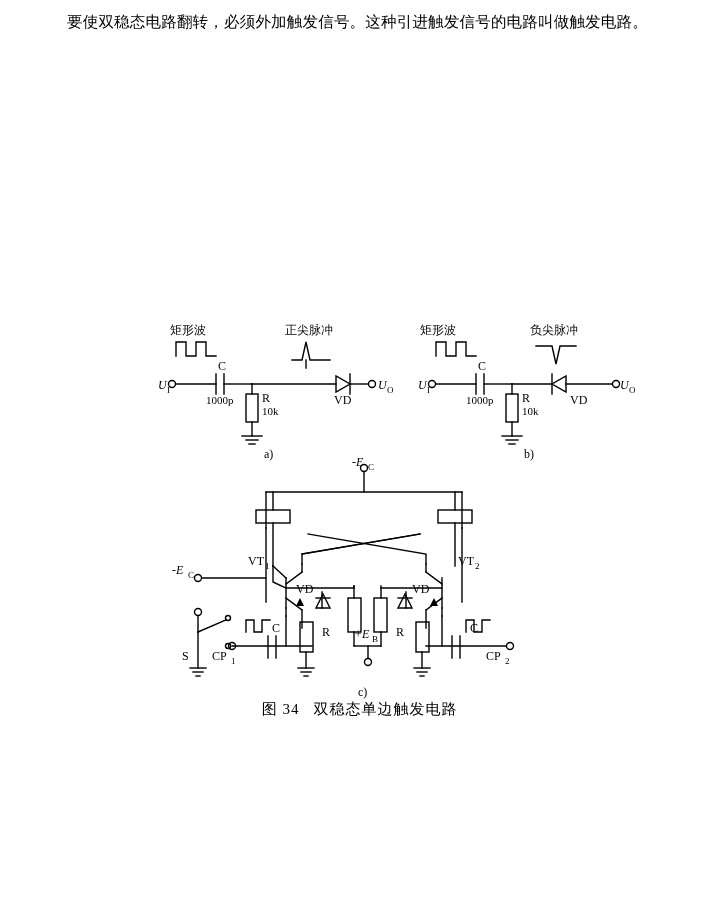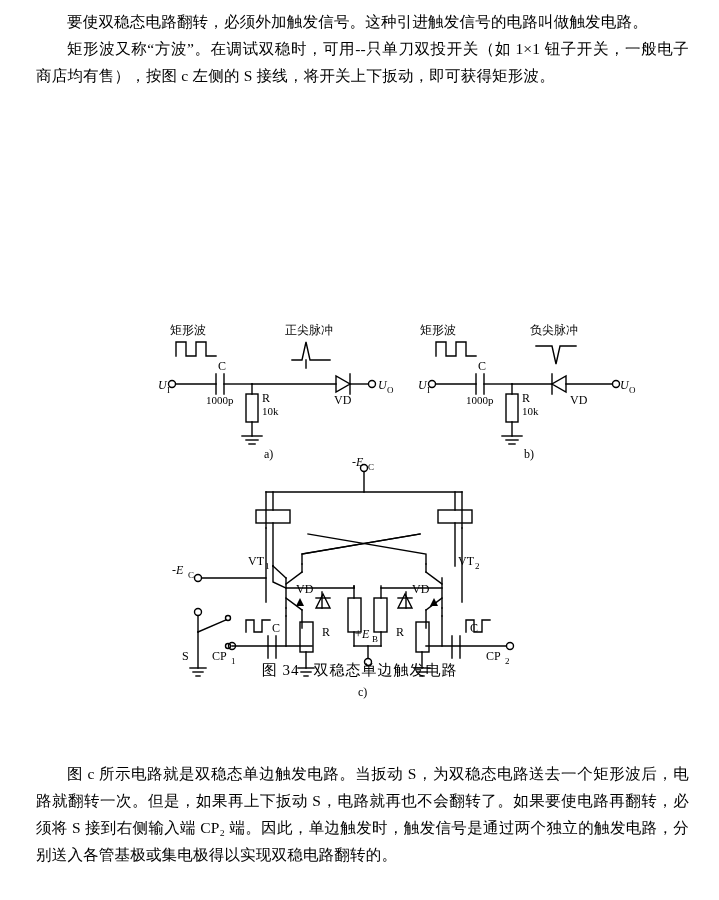--- a/index.html
+++ b/index.html
@@ -40,21 +40,21 @@
   }
   .fig-area {
     position: absolute;
     left: 0;
     top: 316px;
     width: 719px;
     height: 400px;
   }
   .fig-caption {
     position: absolute;
-    top: 661px;
+    top: 700px;
     left: 0;
     width: 719px;
     text-align: center;
     font-size: 15px;
     letter-spacing: 1px;
   }
   .fig-caption .cap-num { margin-right: 14px; }
   svg { display: block; }
   .lower-block {
     position: absolute;
@@ -63,21 +63,20 @@
     width: 653px;
   }
 </style>
 </head>
 <body>
 
 <div class="page">
 
   <div class="text-block" style="top: 8px;">
     <p class="para indent">要使双稳态电路翻转，必须外加触发信号。这种引进触发信号的电路叫做触发电路。</p>
-    <p class="para indent">矩形波又称“方波”。在调试双稳时，可用--只单刀双投开关（如 1×1 钮子开关，一般电子商店均有售），按图 c 左侧的 S 接线，将开关上下扳动，即可获得矩形波。</p>
   </div>
 
   <div class="fig-area">
     <svg width="719" height="400" viewBox="0 0 719 400" xmlns="http://www.w3.org/2000/svg">
       <g stroke="#000" stroke-width="1.4" fill="none" stroke-linecap="square">
 
         <path d="M176 40 L176 26 L186 26 L186 40 L196 40 L196 26 L206 26 L206 40 L216 40"></path>
 
         <circle cx="172" cy="68" r="3.5"></circle>
 
@@ -286,17 +285,14 @@
         <text x="505" y="348" font-size="9">2</text>
         <text x="358" y="380" font-size="12">c)</text>
       </g>
     </svg>
   </div>
 
   <div class="fig-caption">
     <span class="cap-num">图 34</span><span>双稳态单边触发电路</span>
   </div>
 
-  <div class="lower-block">
-    <p class="para indent">图 c 所示电路就是双稳态单边触发电路。当扳动 S，为双稳态电路送去一个矩形波后，电路就翻转一次。但是，如果再上下扳动 S，电路就再也不会翻转了。如果要使电路再翻转，必须将 S 接到右侧输入端 CP₂ 端。因此，单边触发时，触发信号是通过两个独立的触发电路，分别送入各管基极或集电极得以实现双稳电路翻转的。</p>
-  </div>
 
 </div>
 
 </body></html>

